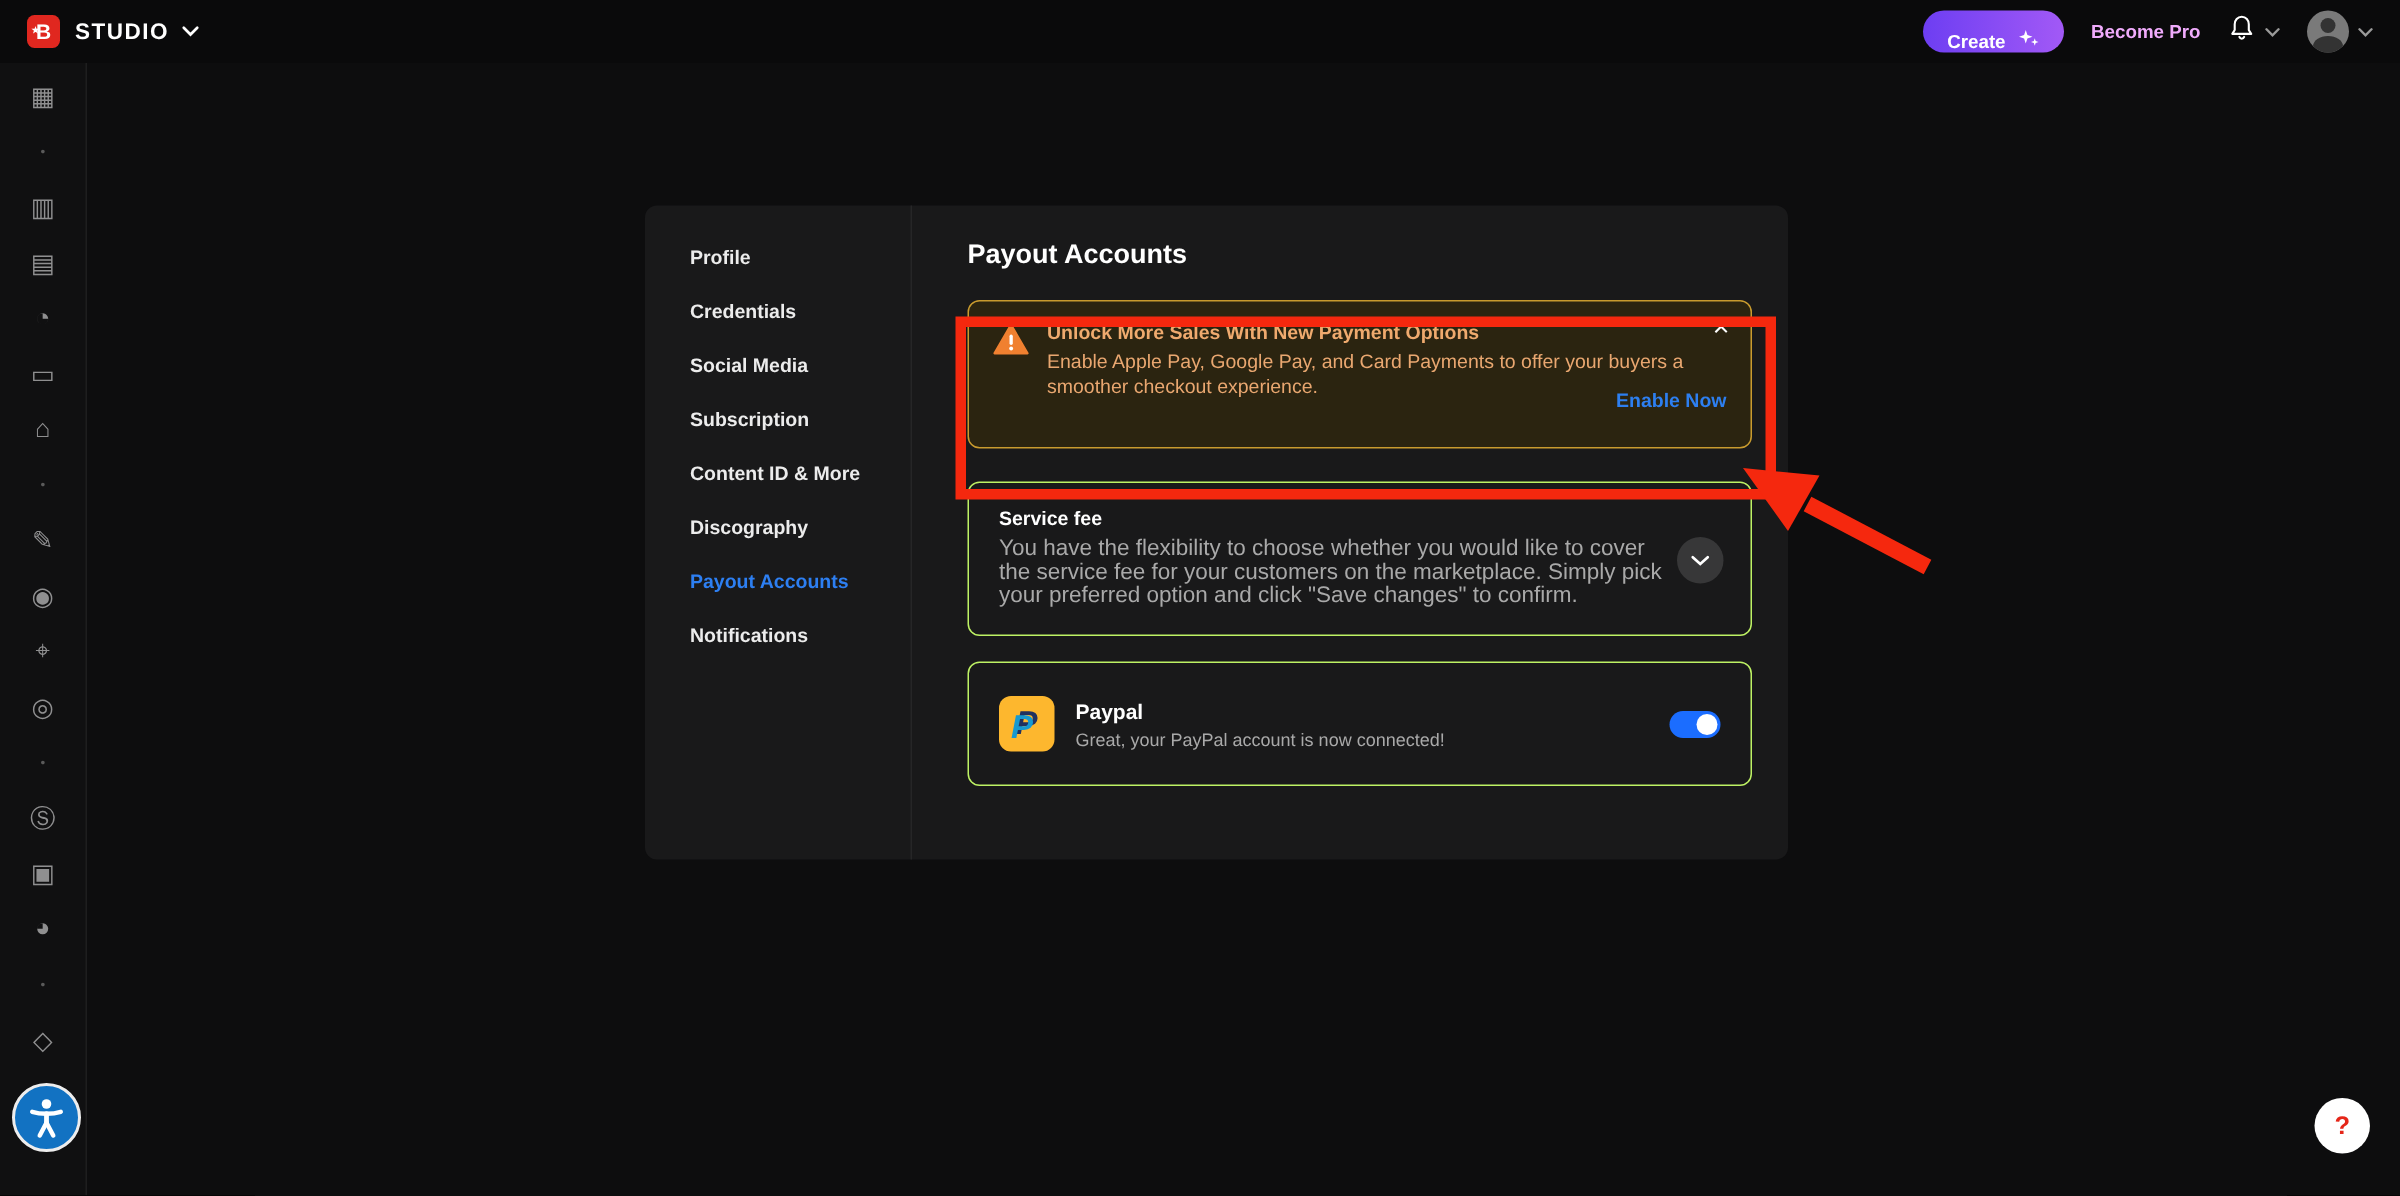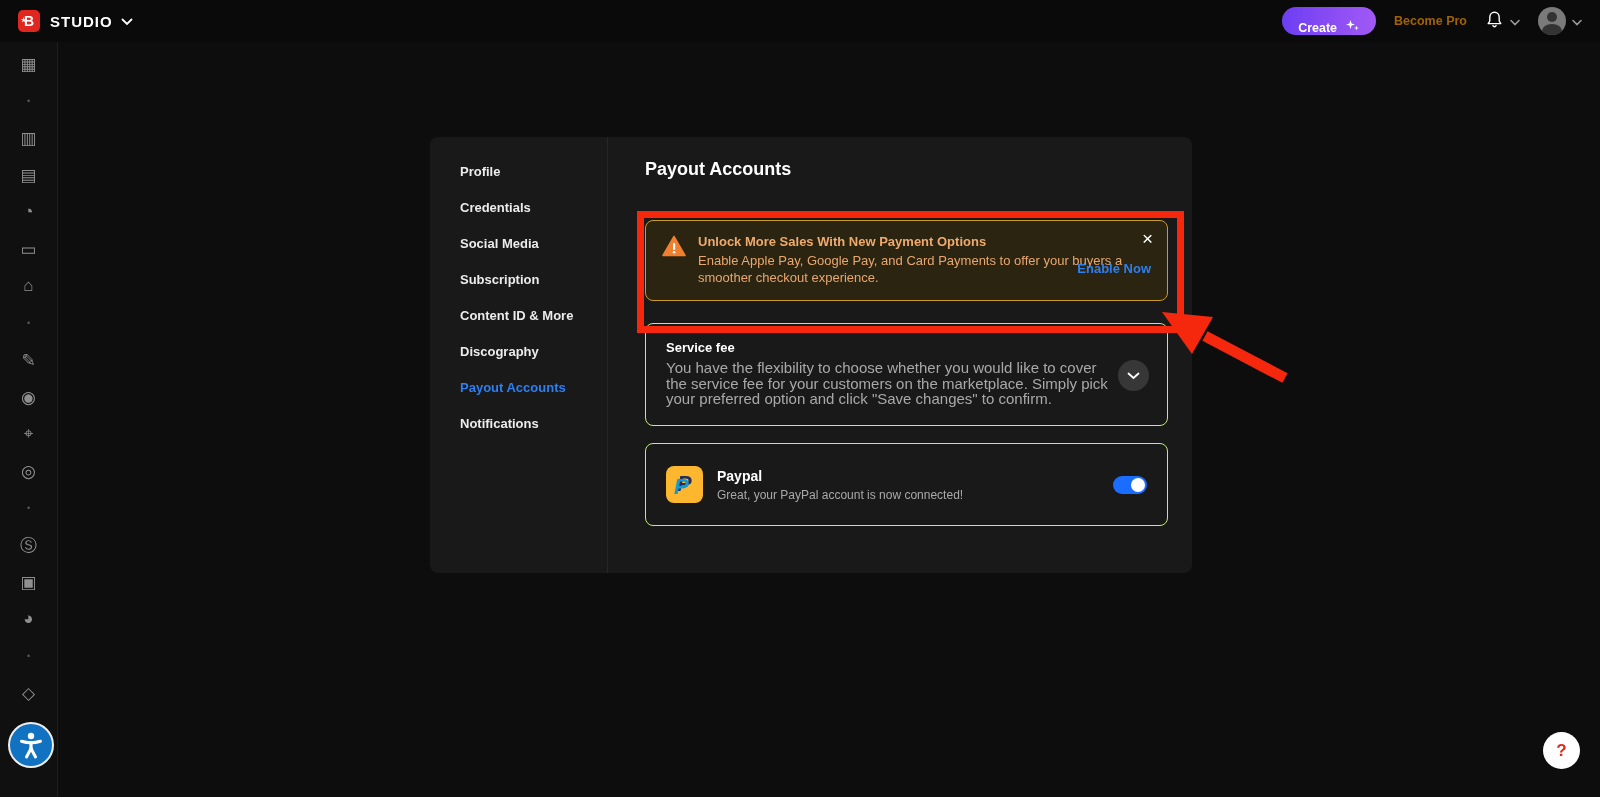--- a/index.html
+++ b/index.html
@@ -13,21 +13,21 @@
   .logo-box { width:22px; height:22px; background:#e0271f; border-radius:5px; color:#fff;
               display:flex; align-items:center; justify-content:center; font-weight:bold;
               font-size:14px; position:relative; }
   .logo-star { position:absolute; left:3px; top:6px; font-size:6px; color:#fff; }
   .brand { color:#fff; font-weight:bold; font-size:15px; letter-spacing:1px; margin-left:10px; }
   .chev { display:inline-block; margin-left:8px; }
   .topbar-right { margin-left:auto; display:flex; align-items:center; gap:18px; }
   .create-btn { display:flex; align-items:flex-end; gap:8px; background:linear-gradient(90deg,#6d3ef2,#a259f6);
                 color:#fff; font-size:12.5px; font-weight:bold; border:none; border-radius:15px;
                 height:28px; padding:0 16px; cursor:pointer; }
-  .become-pro { color:#a16207; font-size:12.5px; font-weight:bold; text-decoration:none; }
+  .become-pro { color:#f0abfc; font-size:12.5px; font-weight:bold; text-decoration:none; }
   .icon-group { display:flex; align-items:center; gap:6px; }
   .avatar { width:28px; height:28px; border-radius:50%; background:#7a7a7a; position:relative; overflow:hidden; }
   .avatar .head { position:absolute; left:9px; top:5px; width:10px; height:10px; border-radius:50%; background:#333; }
   .avatar .body { position:absolute; left:4px; top:17px; width:20px; height:14px; border-radius:50%; background:#333; }
 
   
   .header { position:absolute; left:58px; top:42px; width:1542px; height:53px; background:#171717;
             display:flex; align-items:center; padding-left:15px; border-bottom:1px solid #050505; z-index:10; }
   .header-title { color:#fff; font-size:16px; font-weight:bold; }
 
@@ -44,21 +44,21 @@
           border-radius:8px; display:flex; }
   .nav-col { width:178px; border-right:1px solid #262627; padding-top:17px; flex-shrink:0; }
   .nav-item { height:36px; line-height:36px; padding-left:30px; font-size:13px; font-weight:bold;
               color:#ececec; cursor:pointer; white-space:nowrap; }
   .nav-item.active { color:#2d7ff2; }
   .content { flex:1; padding:20px 24px 0 37px; }
   .content-title { color:#fff; font-size:18px; font-weight:bold; margin-top:2px; }
   .content-sub { color:#b3b3b3; font-size:12.5px; margin-top:7px; }
 
   
-  .alert { position:relative; margin-top:40px; height:81px; background:#2b2410;
+  .alert { position:relative; margin-top:20px; height:99px; background:#2b2410;
            border:1px solid #c99b2e; border-radius:8px; padding:13px 16px; }
   .alert-row { display:flex; gap:12px; }
   .warn-icon { flex-shrink:0; margin-top:1px; }
   .alert-title { color:#efaa6e; font-size:13px; font-weight:bold; margin-bottom:4px; }
   .alert-body { color:#e9a770; font-size:13px; line-height:16.5px; max-width:460px; }
   .alert-close { position:absolute; right:14px; top:8px; color:#fff; font-size:19px; cursor:pointer;
                  background:none; border:none; line-height:1; }
   .alert-action { position:absolute; right:16px; bottom:24px; color:#2d7ff0; font-size:13px;
                   font-weight:bold; text-decoration:none; cursor:pointer; }
 

